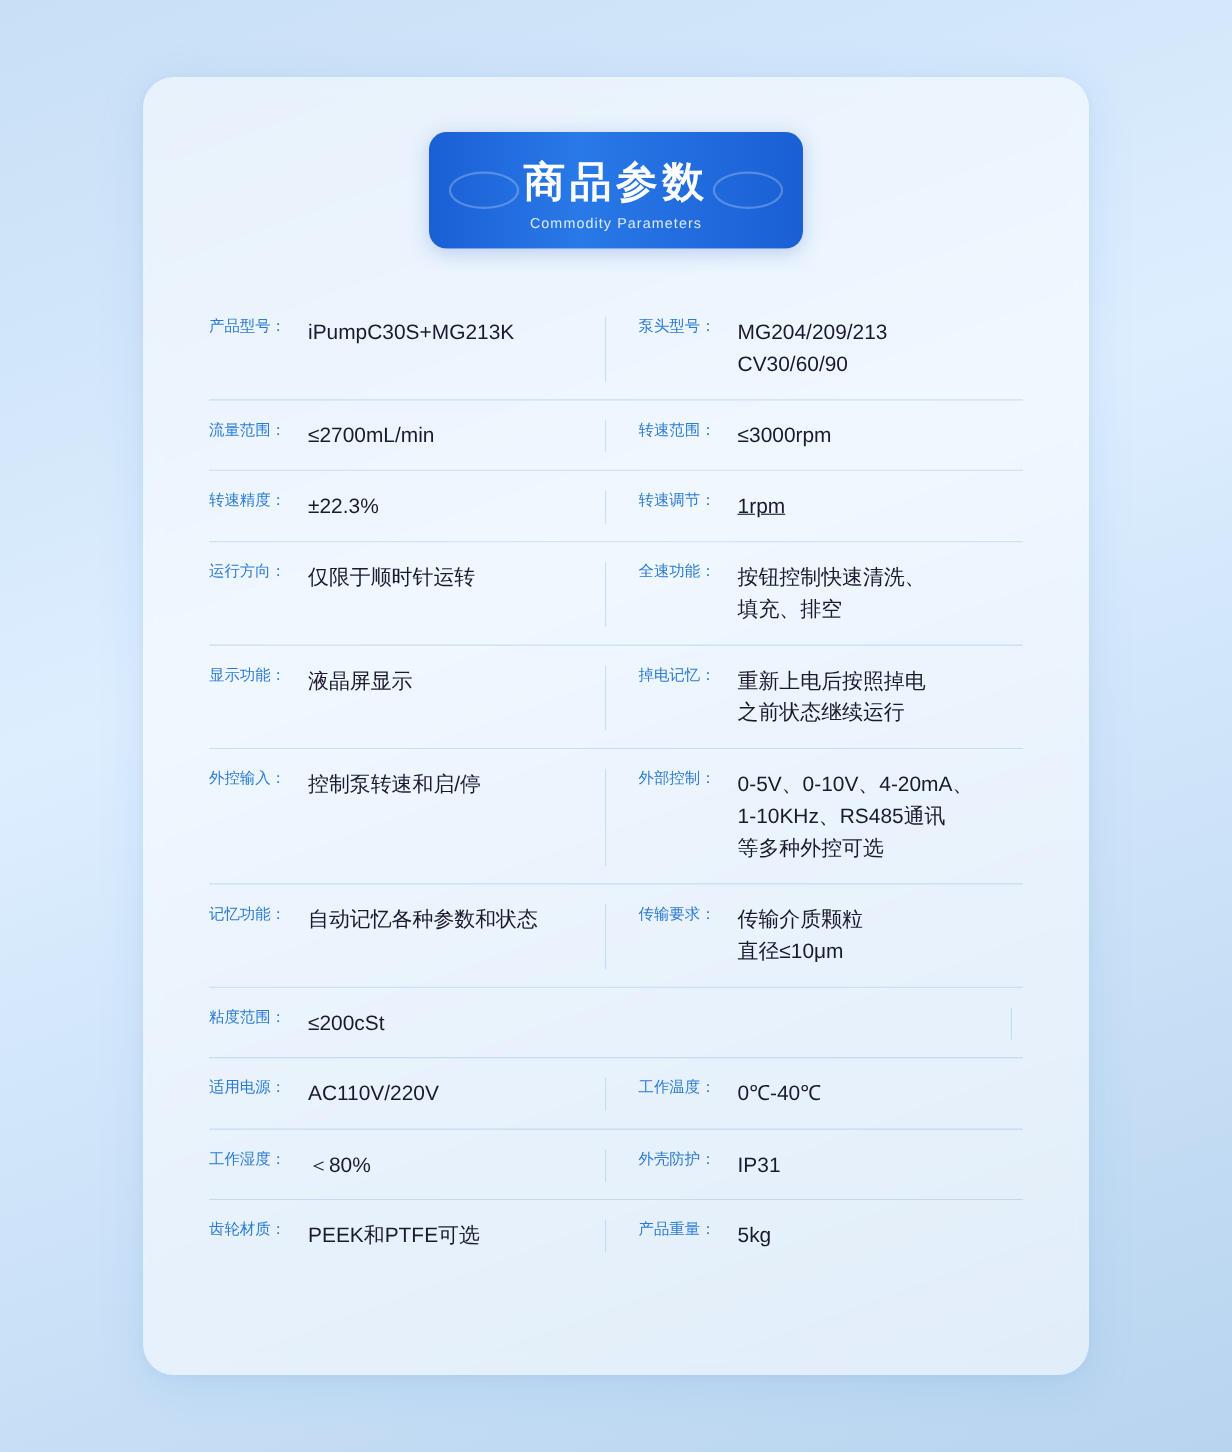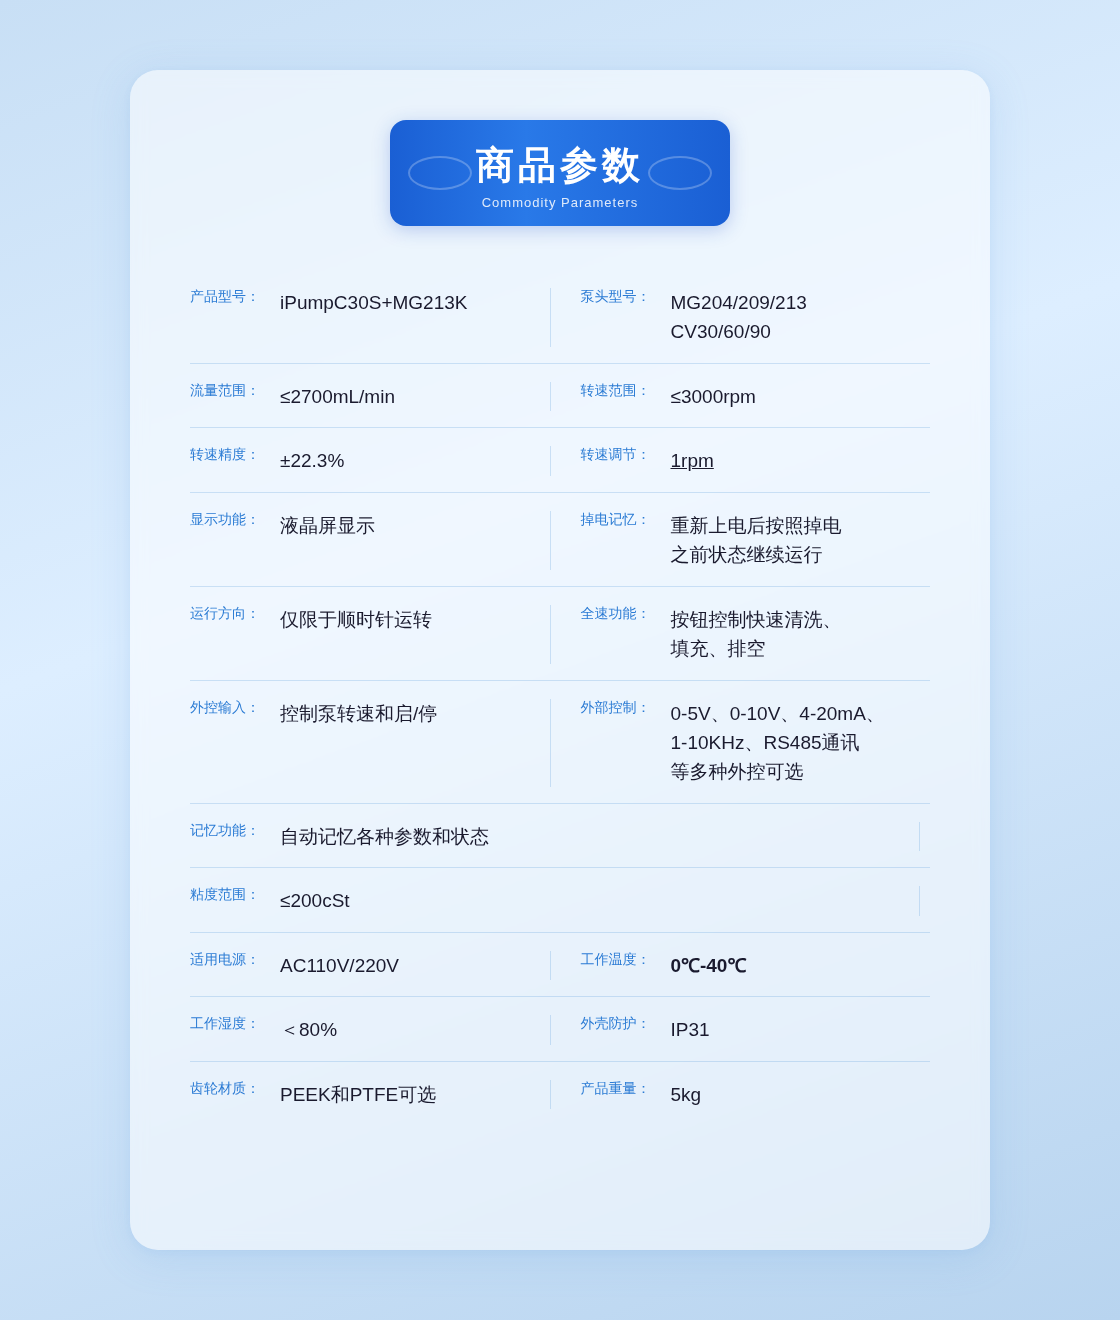--- a/index.html
+++ b/index.html
@@ -156,40 +156,40 @@
           <span class="param-value" style="white-space: pre-line;">±22.3%</span>
         </div>
         <div class="divider-v"></div>
         <div class="param-right">
           <span class="param-label">转速调节：</span>
           <span class="param-value" style="white-space: pre-line; text-decoration: underline;">1rpm</span>
         </div>
       </div>
       <div class="param-row">
         <div class="param-left">
+          <span class="param-label">运行方向：</span>
+          <span class="param-value" style="white-space: pre-line;">仅限于顺时针运转</span>
+        </div>
+        <div class="divider-v"></div>
+        <div class="param-right">
+          <span class="param-label">全速功能：</span>
+          <span class="param-value" style="white-space: pre-line;">按钮控制快速清洗、
+填充、排空</span>
+        </div>
+      </div>
+      <div class="param-row">
+        <div class="param-left">
           <span class="param-label">显示功能：</span>
           <span class="param-value" style="white-space: pre-line;">液晶屏显示</span>
         </div>
         <div class="divider-v"></div>
         <div class="param-right">
           <span class="param-label">掉电记忆：</span>
           <span class="param-value" style="white-space: pre-line;">重新上电后按照掉电
 之前状态继续运行</span>
-        </div>
-      </div>
-      <div class="param-row">
-        <div class="param-left">
-          <span class="param-label">运行方向：</span>
-          <span class="param-value" style="white-space: pre-line;">仅限于顺时针运转</span>
-        </div>
-        <div class="divider-v"></div>
-        <div class="param-right">
-          <span class="param-label">全速功能：</span>
-          <span class="param-value" style="white-space: pre-line;">按钮控制快速清洗、
-填充、排空</span>
         </div>
       </div>
       <div class="param-row">
         <div class="param-left">
           <span class="param-label">外控输入：</span>
           <span class="param-value" style="white-space: pre-line;">控制泵转速和启/停</span>
         </div>
         <div class="divider-v"></div>
         <div class="param-right">
           <span class="param-label">外部控制：</span>
@@ -197,37 +197,42 @@
 1-10KHz、RS485通讯
 等多种外控可选</span>
         </div>
       </div>
       <div class="param-row">
         <div class="param-left">
           <span class="param-label">记忆功能：</span>
           <span class="param-value" style="white-space: pre-line;">自动记忆各种参数和状态</span>
         </div>
         <div class="divider-v"></div>
+        <div class="param-right">
+          <span class="param-label">传输要求：</span>
+          <span class="param-value" style="white-space: pre-line;">传输介质颗粒
+直径≤10μm</span>
+        </div>
       </div>
       <div class="param-row">
         <div class="param-left">
           <span class="param-label">粘度范围：</span>
           <span class="param-value" style="white-space: pre-line;">≤200cSt</span>
         </div>
         <div class="divider-v"></div>
       </div>
       <div class="param-row">
         <div class="param-left">
           <span class="param-label">适用电源：</span>
           <span class="param-value" style="white-space: pre-line;">AC110V/220V</span>
         </div>
         <div class="divider-v"></div>
         <div class="param-right">
           <span class="param-label">工作温度：</span>
-          <span class="param-value" style="white-space: pre-line; font-weight: bold;">0℃-40℃</span>
+          <span class="param-value" style="white-space: pre-line;">0℃-40℃</span>
         </div>
       </div>
       <div class="param-row">
         <div class="param-left">
           <span class="param-label">工作湿度：</span>
           <span class="param-value" style="white-space: pre-line;">＜80%</span>
         </div>
         <div class="divider-v"></div>
         <div class="param-right">
           <span class="param-label">外壳防护：</span>

